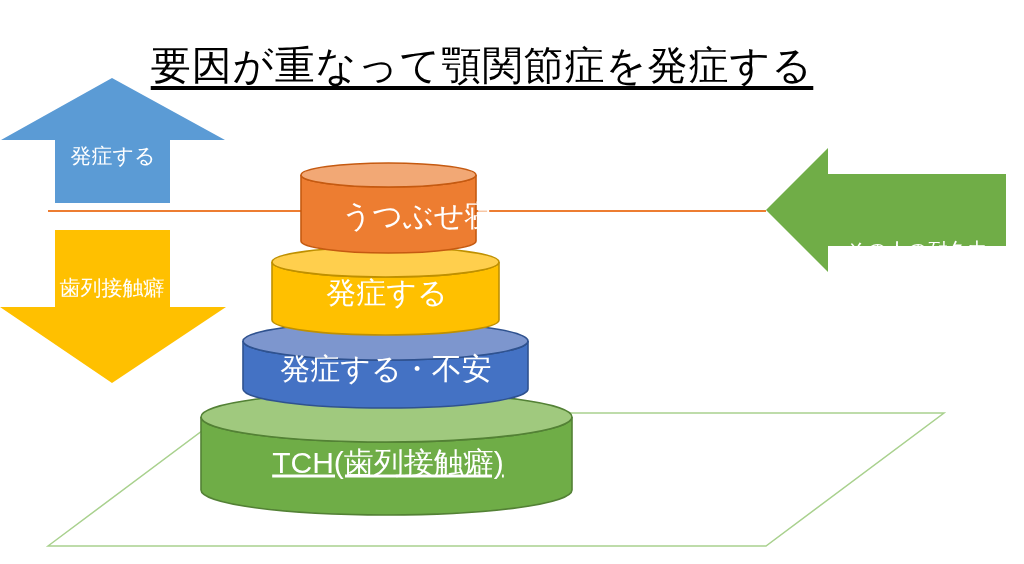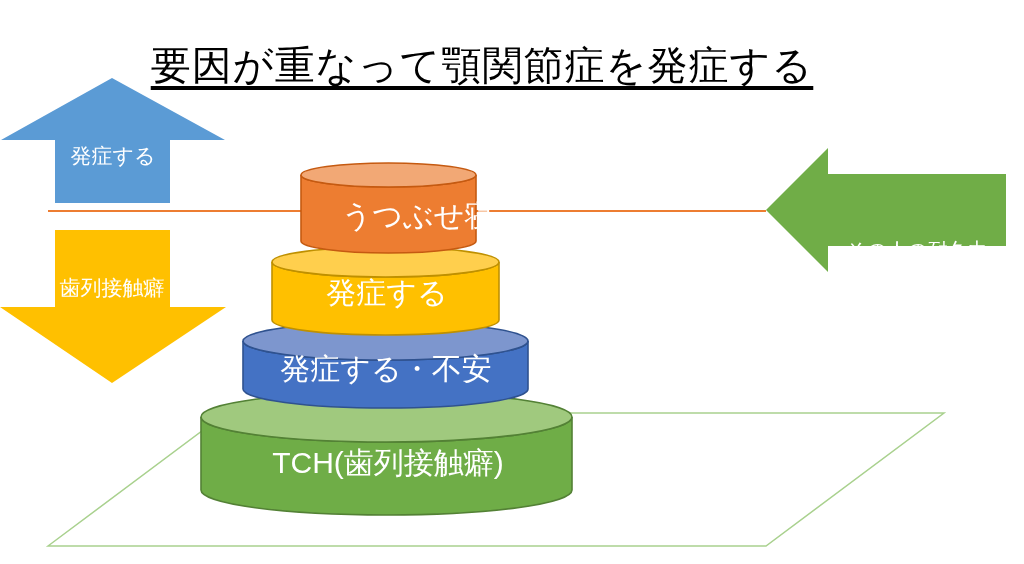--- a/index.html
+++ b/index.html
@@ -79,14 +79,14 @@
   <div class="lbl lbl-arrow" style="left:112px; top:288px;">歯列接触癖</div>
 
   <div class="lbl lbl-arrow-sm" style="left:917px; top:210px;margin-top:40px;">その人の耐久力</div>
 
   <div class="lbl lbl-cyl" style="left:410px; top:215px;margin-left:8px;">うつぶせ寝</div>
 
   <div class="lbl lbl-cyl" style="left:387px; top:292px;">発症する</div>
 
   <div class="lbl lbl-cyl" style="left:386px; top:368px;">発症する・不安</div>
 
-  <div class="lbl lbl-cyl" style="left:388px; top:462px;">TCH(歯列接触癖)</div>
+  <div class="lbl lbl-cyl" style="left:388px; top:462px;text-decoration:underline;">TCH(歯列接触癖)</div>
 </div>
 
 </body></html>

